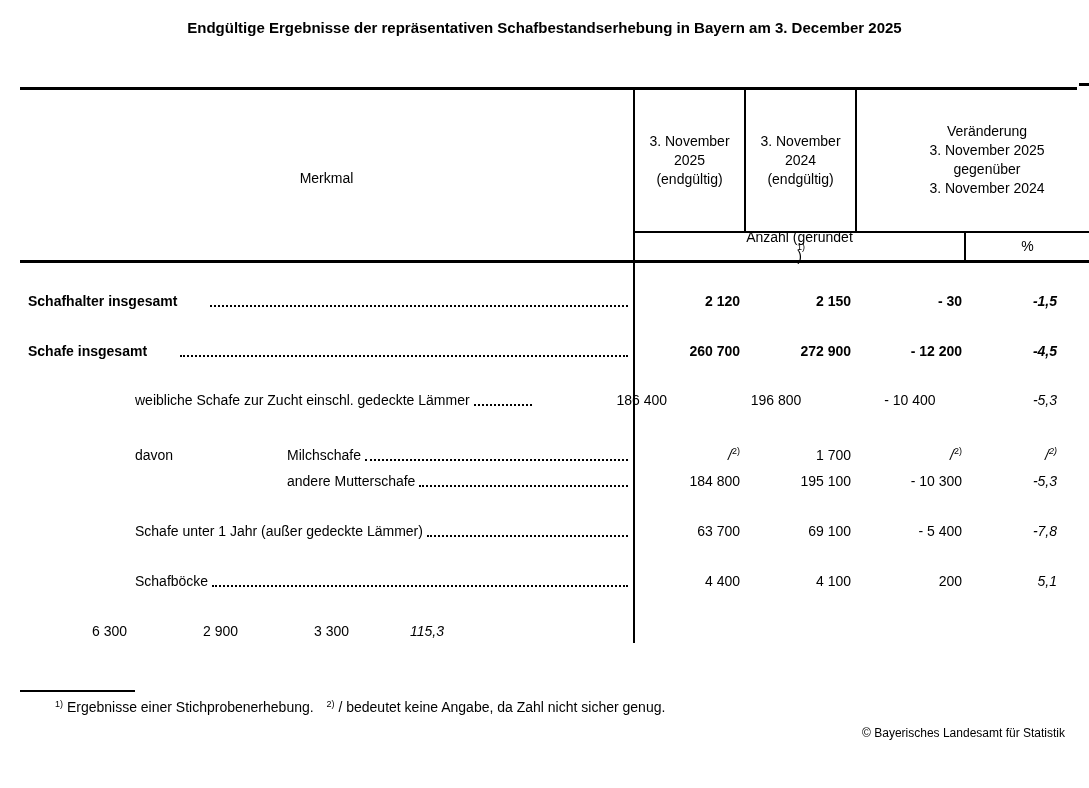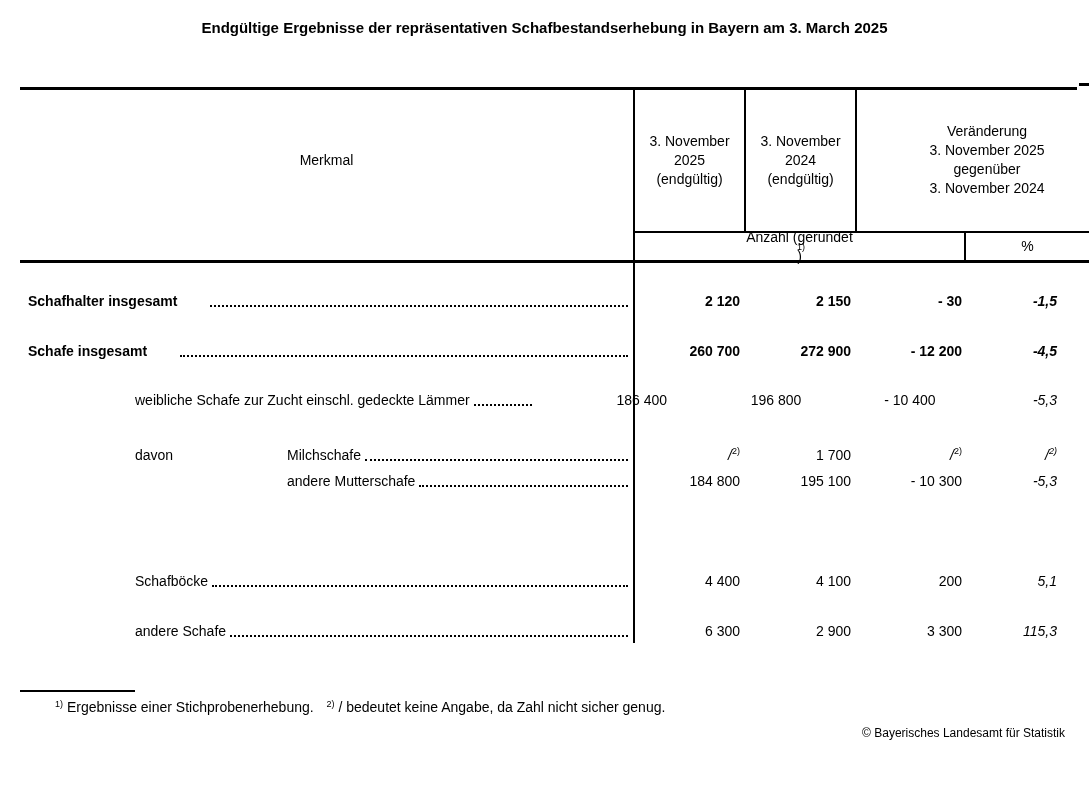--- a/index.html
+++ b/index.html
@@ -35,21 +35,21 @@
   .hcell {
     position: absolute;
     display: flex;
     flex-direction: column;
     align-items: center;
     justify-content: center;
     font-size: 14px;
     line-height: 19px;
     text-align: center;
   }
-  .merkmal-cell { left: 20px;  top: 90px; width: 613px; height: 140px; }
+  .merkmal-cell { left: 20px;  top: 108px; width: 613px; height: 140px; }
   .c2025        { left: 635px; top: 90px; width: 109px; height: 140px; }
   .c2024        { left: 746px; top: 90px; width: 109px; height: 140px; }
   .cchange      { left: 857px; top: 90px; width: 260px; height: 140px; }
   .sub-anzahl   { left: 635px; top: 233px; width: 329px; height: 27px; flex-direction: column; }
   .sub-percent  { left: 966px; top: 233px; width: 123px; height: 27px; flex-direction: row; }
   sup, .sup {
     font-size: 9px;
     vertical-align: 6px;
     line-height: 0;
   }
@@ -101,21 +101,21 @@
     position: absolute;
     right: 24px; top: 726px;
     font-size: 12px;
   }
 </style>
 </head>
 <body>
 
 <div id="page">
 
-  <div class="title">Endgültige Ergebnisse der repräsentativen Schafbestandserhebung in Bayern am 3. March 2025</div>
+  <div class="title">Endgültige Ergebnisse der repräsentativen Schafbestandserhebung in Bayern am 3. December 2025</div>
 
   <div class="line hl-top"></div>
   <div class="line hl-top-right"></div>
   <div class="line hl-mid"></div>
   <div class="line hl-thick2"></div>
   <div class="line vl-main"></div>
   <div class="line vl-a"></div>
   <div class="line vl-b"></div>
   <div class="line vl-c"></div>
 
@@ -206,33 +206,39 @@
     <div class="body-row l2" style="top: 471px;">
       <div class="label-area">
         <span>andere Mutterschafe</span>
         <span class="leader"></span>
       </div>
       <div class="val c0">184 800</div>
       <div class="val c1">195 100</div>
       <div class="val c2">- 10 300</div>
       <div class="val c3">-5,3</div>
     </div>
+    <div class="body-row l1" style="top: 521px;">
+      <div class="label-area">
+        <span>Schafe unter 1 Jahr (außer gedeckte Lämmer)</span>
+        <span class="leader"></span>
+      </div>
+      <div class="val c0">63 700</div>
+      <div class="val c1">69 100</div>
+      <div class="val c2">- 5 400</div>
+      <div class="val c3">-7,8</div>
+    </div>
     <div class="body-row l1" style="top: 571px;">
       <div class="label-area">
         <span>Schafböcke</span>
         <span class="leader"></span>
       </div>
       <div class="val c0">4 400</div>
       <div class="val c1">4 100</div>
       <div class="val c2">200</div>
       <div class="val c3">5,1</div>
     </div>
     <div class="body-row l1" style="top: 621px;">
-      <div class="label-area">
-        <span>andere Schafe</span>
-        <span class="leader"></span>
-      </div>
       <div class="val c0">6 300</div>
       <div class="val c1">2 900</div>
       <div class="val c2">3 300</div>
       <div class="val c3">115,3</div>
     </div>
   </div>
 
 </body></html>

